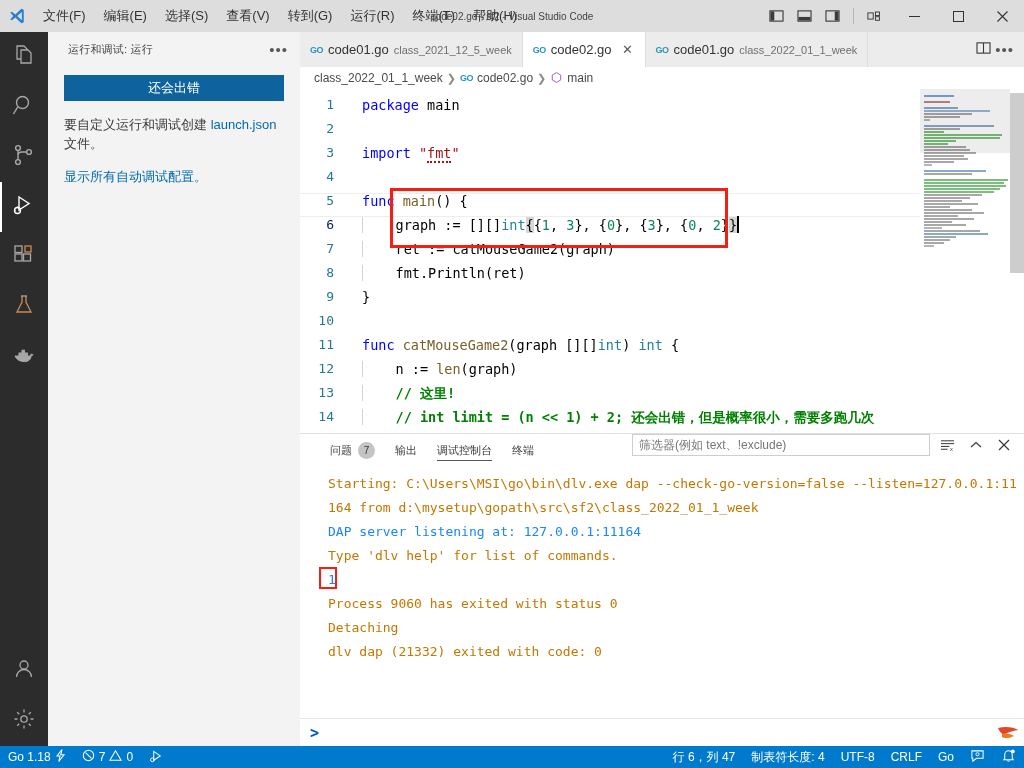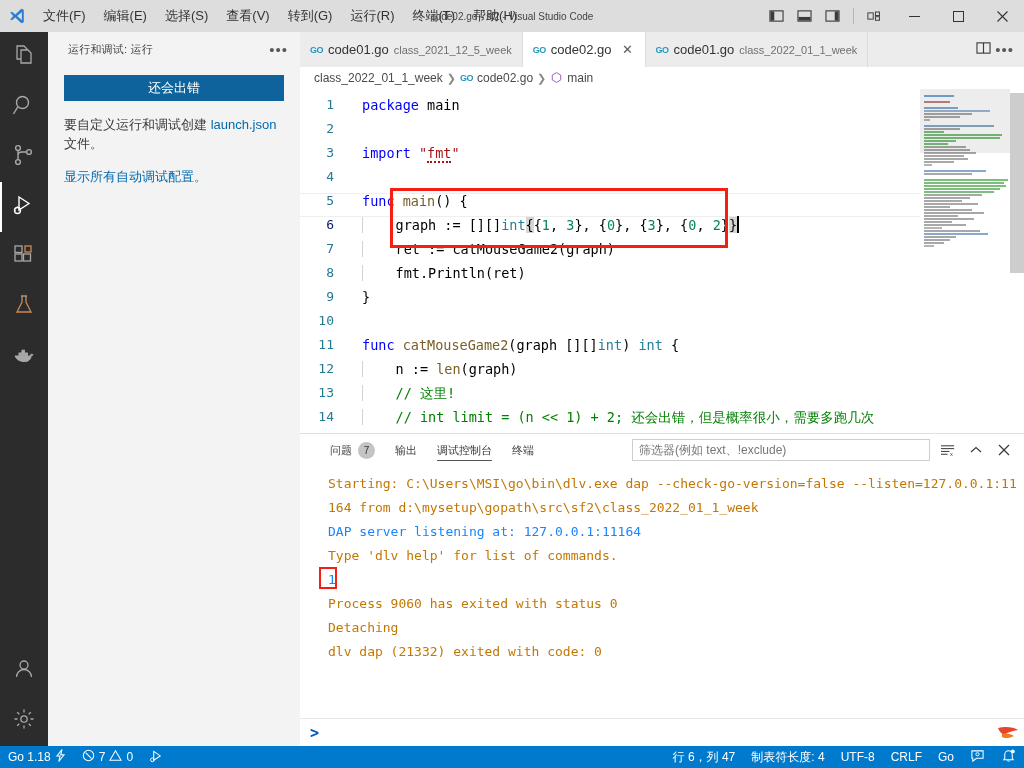--- a/index.html
+++ b/index.html
@@ -101,21 +101,21 @@
   }
   .code-line { display: flex; height: 24px; align-items: center; white-space: pre; }
   .ln {
     width: 54px; text-align: right; padding-right: 20px; color: #237893;
     font-size: 13px; flex: none; user-select: none;
   }
   .ln.cur { color: #0b216f; }
   .code-txt { padding-left: 8px; }
   .tok-kw  { color: #0000ff; }
   .tok-str { color: #a31515; }
-  .tok-com { color: #008000; }
+  .tok-com { color: #008000; font-weight: bold; }
   .tok-typ { color: #267f99; }
   .tok-fn  { color: #795e26; }
   .tok-num { color: #098658; }
   .tok-pln { color: #000000; }
   .underline-sq { border-bottom: 2px dotted #a31515; }
   .cur-line-bg { position: absolute; left: 0; right: 104px; height: 24px; border-top: 1px solid #eeeeee; border-bottom: 1px solid #eeeeee; }
   .indent-guide { border-left: 1px solid #d3d3d3; margin-left: 0; }
 
   .red-box {
     position: absolute; border: 3px solid #f41e13; pointer-events: none; z-index: 6;
@@ -135,21 +135,21 @@
   .editor-scrollbar .thumb {
     position: absolute; left: 0; right: 0; top: 4px; height: 180px; background: #cdcdcd;
   }
   .mm-slider {
     position: absolute; right: 14px; top: 0; width: 90px; height: 64px;
     background: rgba(0,0,0,0.07);
   }
 
   
   .panel { height: 313px; flex: none; background: #ffffff; border-top: 1px solid #e0e0e0; display: flex; flex-direction: column; }
-  .panel-tabs { height: 32px; display: flex; align-items: center; padding-left: 20px; gap: 0; flex: none; }
+  .panel-tabs { height: 32px; display: flex; align-items: flex-start; padding-left: 20px; gap: 0; flex: none; }
   .ptab {
     font-size: 11px; color: #424242; padding: 0 10px; height: 32px;
     display: flex; align-items: center; gap: 6px; cursor: pointer; position: relative;
   }
   .ptab.active { color: #333333; }
   .ptab.active::after {
     content: ""; position: absolute; left: 10px; right: 10px; bottom: 5px; height: 1px; background: #555555;
   }
   .badge {
     background: #c4c4c4; color: #333; border-radius: 9px; font-size: 10px;

